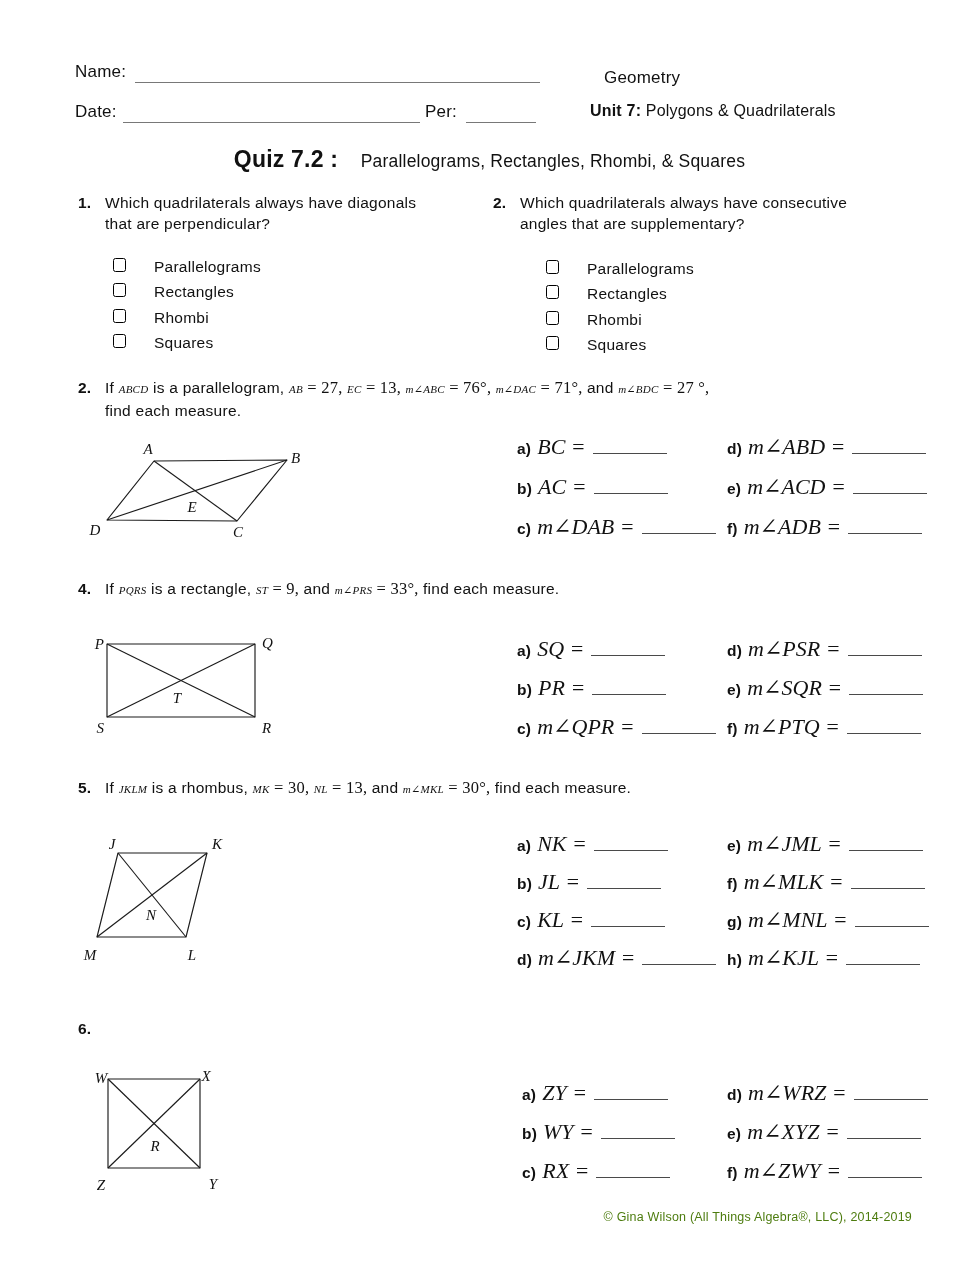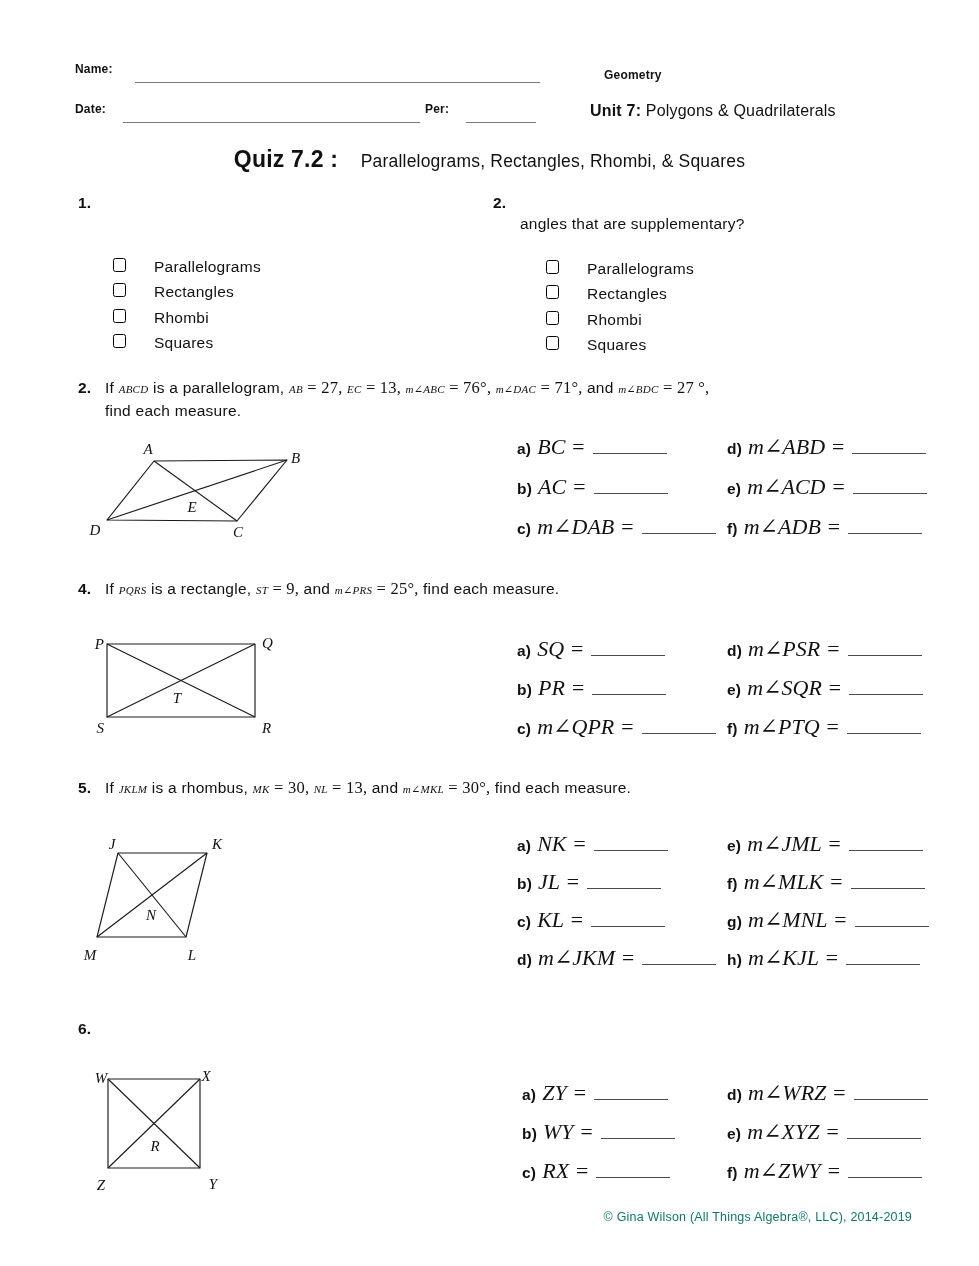--- a/index.html
+++ b/index.html
@@ -1,20 +1,20 @@
 <!DOCTYPE html>
 <html><head>
 <meta charset="utf-8">
 <style>
   html,body{margin:0;padding:0;background:#fff;}
   #page{position:relative;width:979px;height:1266px;background:#ffffff;
         font-family:"Liberation Sans","DejaVu Sans",sans-serif;color:#111;overflow:hidden;}
   .abs{position:absolute;}
   .b{font-weight:bold;}
-  .hdr{font-size:12px;font-weight:bold;letter-spacing:.2px;}
+  .hdr{font-size:17px;font-weight:normal;letter-spacing:.2px;}
   .hline{border-bottom:1.4px solid #787878;height:1px;display:block;}
   .title-big{font-size:23px;font-weight:bold;letter-spacing:.2px;}
   .title-rest{font-size:17.5px;letter-spacing:.2px;margin-left:16px;}
   .q-text{font-size:15.5px;letter-spacing:.25px;line-height:21px;padding-left:27px;}
   .q-num{position:absolute;left:0;top:0;font-weight:bold;}
   .seg-p{font-family:"Liberation Sans","DejaVu Sans",sans-serif;font-size:15.5px;}
   .seg-m{font-family:"Liberation Serif","DejaVu Serif","DejaVu Sans",serif;
          font-style:italic;font-size:11px;}
   .seg-n{font-family:"Liberation Serif","DejaVu Serif","DejaVu Sans",serif;font-size:16.5px;margin-top:20px;}
   .opt-row{display:flex;align-items:flex-start;height:25.4px;}
@@ -27,21 +27,21 @@
   .gap38 .ans-row{height:38px;}
   .ans-label{font-weight:bold;font-size:15.5px;margin-right:6px;letter-spacing:.2px;}
   .ans-expr{font-family:"Liberation Serif","DejaVu Serif","DejaVu Sans",serif;
             font-style:italic;font-size:22px;}
   .blank{display:inline-block;width:74px;border-bottom:1.5px solid #4a4a4a;
          height:15px;margin-left:7px;}
   svg{overflow:visible;}
   svg .edge{fill:none;stroke:#1b1b1b;stroke-width:1.15;stroke-linejoin:round;}
   svg .vlabel{font-family:"Liberation Serif","DejaVu Serif","DejaVu Sans",serif;
               font-style:italic;font-size:15px;fill:#111;}
-  .footer{font-size:12.5px;color:#0f766e;letter-spacing:.2px;}
+  .footer{font-size:12.5px;color:#4d7c0f;letter-spacing:.2px;}
 </style>
 </head>
 <body>
 
 <div id="page">
 
   <span class="abs hdr" style="left:75px;top:62px">Name:</span>
   <span class="abs hline" style="left:135px;top:81px;width:405px"></span>
   <span class="abs hdr" style="left:604px;top:68px">Geometry</span>
 
@@ -50,20 +50,21 @@
   <span class="abs hdr" style="left:425px;top:102px">Per:</span>
   <span class="abs hline" style="left:466px;top:121px;width:70px"></span>
   <span class="abs" style="left:590px;top:102px;font-size:16px;letter-spacing:.2px"><span class="b">Unit 7:</span><span> Polygons &amp; Quadrilaterals</span></span>
 
   <div class="abs" style="left:0;top:146px;width:979px;text-align:center">
     <span class="title-big">Quiz 7.2 : </span><span class="title-rest">Parallelograms, Rectangles, Rhombi, &amp; Squares</span>
   </div>
 
   <div class="abs q-text" style="left:78px;top:192px;width:405px">
     <span class="q-num">1.</span>
+    <span><span class="seg-p">Which quadrilaterals always have diagonals</span><br><span class="seg-p">that are perpendicular?</span></span>
   </div>
   <div class="abs" style="left:113px;top:258px">
     <div class="opt-row">
         <span class="chk"></span>
         <span class="opt-label">Parallelograms</span>
       </div>
     <div class="opt-row">
         <span class="chk"></span>
         <span class="opt-label">Rectangles</span>
       </div>
@@ -72,21 +73,21 @@
         <span class="opt-label">Rhombi</span>
       </div>
     <div class="opt-row">
         <span class="chk"></span>
         <span class="opt-label">Squares</span>
       </div>
   </div>
 
   <div class="abs q-text" style="left:493px;top:192px;width:440px">
     <span class="q-num">2.</span>
-    <span><br><span class="seg-p">angles that are supplementary?</span></span>
+    <span><span class="seg-p">Which quadrilaterals always have consecutive</span><br><span class="seg-p">angles that are supplementary?</span></span>
   </div>
   <div class="abs" style="left:546px;top:260px">
     <div class="opt-row">
         <span class="chk"></span>
         <span class="opt-label">Parallelograms</span>
       </div>
     <div class="opt-row">
         <span class="chk"></span>
         <span class="opt-label">Rectangles</span>
       </div>
@@ -146,21 +147,21 @@
       </div>
     <div class="ans-row">
         <span class="ans-label">f)</span>
         <span class="ans-expr">m∠ADB =</span>
         <span class="blank"></span>
       </div>
   </div>
 
   <div class="abs q-text" style="left:78px;top:578px;width:862px">
     <span class="q-num">4.</span>
-    <span><span class="seg-p">If </span><span class="seg-m">PQRS</span><span class="seg-p"> is a rectangle, </span><span class="seg-m">ST</span><span class="seg-n"> = 9, </span><span class="seg-p">and </span><span class="seg-m">m∠PRS</span><span class="seg-n"> = 25°, </span><span class="seg-p">find each measure.</span></span>
+    <span><span class="seg-p">If </span><span class="seg-m">PQRS</span><span class="seg-p"> is a rectangle, </span><span class="seg-m">ST</span><span class="seg-n"> = 9, </span><span class="seg-p">and </span><span class="seg-m">m∠PRS</span><span class="seg-n"> = 33°, </span><span class="seg-p">find each measure.</span></span>
   </div>
 
   <svg class="abs" style="left:95px;top:630px" width="185" height="107" viewBox="0 0 185 107">
     <polygon class="edge" points="12,14 160,14 160,87 12,87"></polygon>
     <line class="edge" x1="12" y1="14" x2="160" y2="87"></line>
     <line class="edge" x1="160" y1="14" x2="12" y2="87"></line>
     <text class="vlabel" x="9" y="19" text-anchor="end">P</text>
     <text class="vlabel" x="167" y="18" text-anchor="start">Q</text>
     <text class="vlabel" x="167" y="103" text-anchor="start">R</text>
     <text class="vlabel" x="9" y="103" text-anchor="end">S</text>

